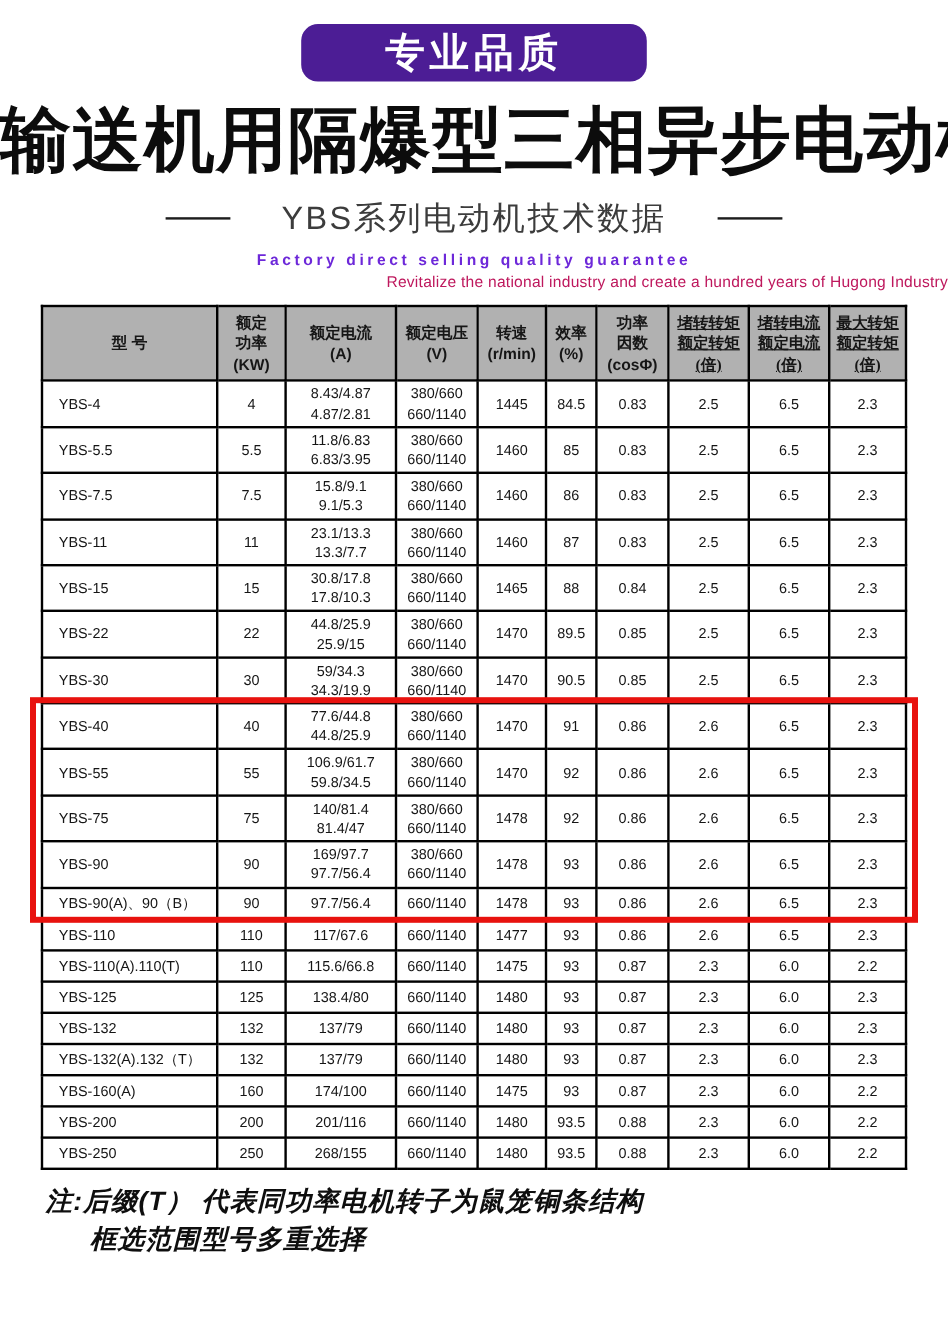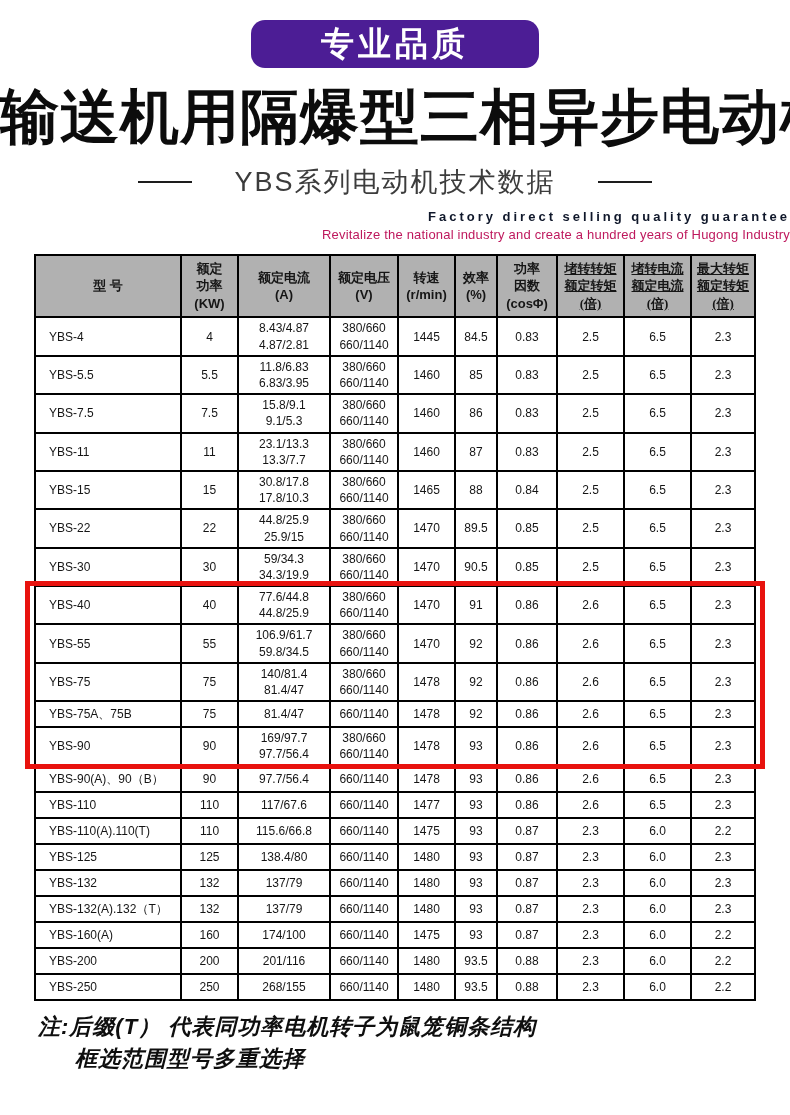--- a/index.html
+++ b/index.html
@@ -28,21 +28,21 @@
   }
 
   
   .subtitle-row {
     margin-top: 12px; display: flex; align-items: center; justify-content: center; gap: 42px;
   }
   .dash { width: 54px; height: 2px; background: #1d1d1d; }
   .subtitle { font-size: 27px; color: #3c3c3c; letter-spacing: 2px; text-align: right; }
 
   .slogan1 {
-    margin-top: 9px; text-align: right; color: #0f172a;
+    margin-top: 9px; text-align: center; color: #6d28d9;
     font-size: 13px; letter-spacing: 3px; font-weight: bold;
   }
   .slogan2 {
     margin-top: 3px; text-align: right; color: #be185d; font-size: 13px; letter-spacing: 0.2px;
   }
 
   
   .table-wrap { position: relative; margin-top: 12px; }
   table { border-collapse: collapse; margin: 0 auto; table-layout: fixed; width: 720px; }
   th, td { border: 2px solid #000; overflow: hidden; }
@@ -266,32 +266,20 @@
             <td>380/660
 660/1140</td>
             <td>1478</td>
             <td>92</td>
             <td>0.86</td>
             <td>2.6</td>
             <td>6.5</td>
             <td>2.3</td>
           </tr>
           <tr>
-            <td class="model">YBS-75A、75B</td>
-            <td>75</td>
-            <td>81.4/47</td>
-            <td>660/1140</td>
-            <td>1478</td>
-            <td>92</td>
-            <td>0.86</td>
-            <td>2.6</td>
-            <td>6.5</td>
-            <td>2.3</td>
-          </tr>
-          <tr>
             <td class="model">YBS-90</td>
             <td>90</td>
             <td>169/97.7
 97.7/56.4</td>
             <td>380/660
 660/1140</td>
             <td>1478</td>
             <td>93</td>
             <td>0.86</td>
             <td>2.6</td>

